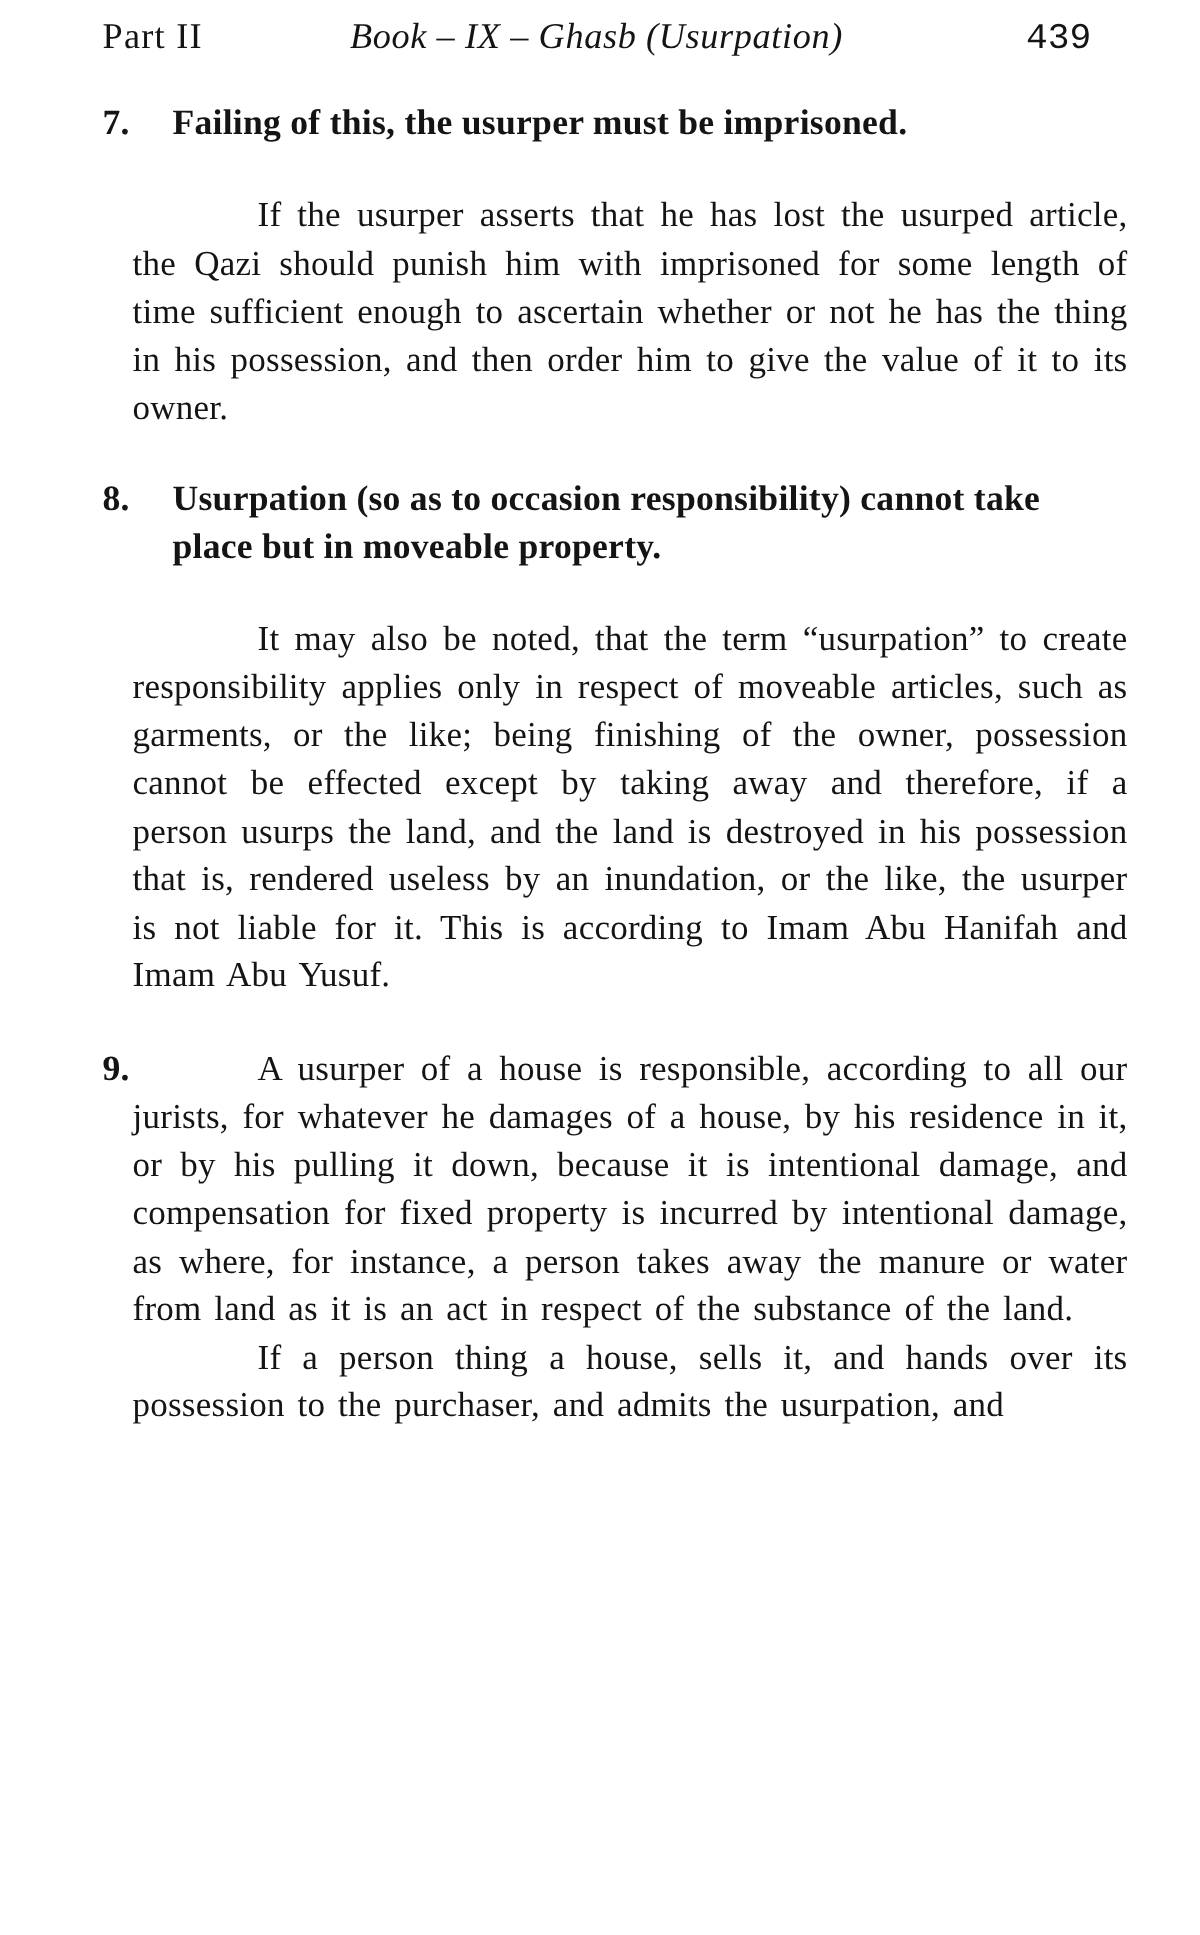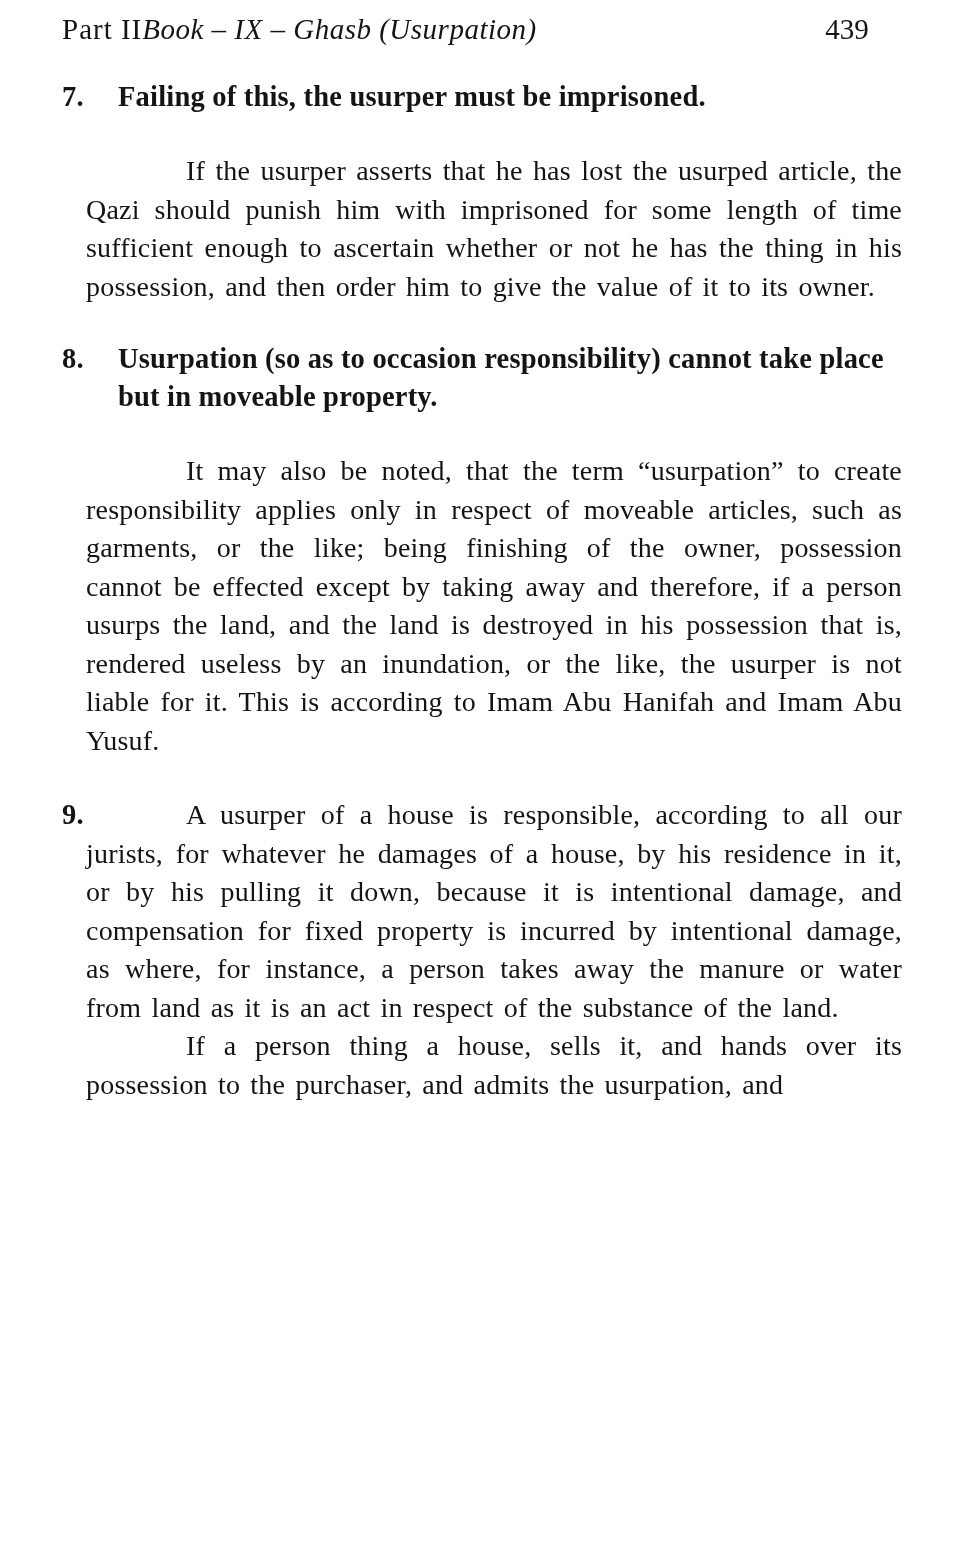--- a/index.html
+++ b/index.html
@@ -11,44 +11,46 @@
     width: 960px;
     height: 1548px;
     font-family: "Liberation Serif", "DejaVu Serif", serif;
     color: #141414;
     -webkit-font-smoothing: antialiased;
   }
   .page {
     box-sizing: border-box;
     width: 960px;
     height: 1548px;
-    padding: 10px 58px 20px 62px;
+    padding: 10px 58px 20px 82px;
     overflow: hidden;
   }
   
   .page-header {
     display: flex;
     align-items: baseline;
     font-size: 29px;
     line-height: 38px;
     margin-bottom: 30px;
   }
   .header-part {
     flex: 0 0 auto;
     letter-spacing: 1px;
   }
   .header-title {
     flex: 1 1 auto;
+    text-align: center;
     font-style: italic;
     letter-spacing: 0.5px;
   }
   .header-page-number {
     flex: 0 0 auto;
     min-width: 110px;
     text-align: center;
+    font-family: Liberation Mono, monospace;
   }
   
   .section-heading {
     position: relative;
     margin: 34px 0 36px 0;
     padding-left: 56px;
     font-size: 28.5px;
     line-height: 38px;
     font-weight: bold;
     letter-spacing: 0.2px;

